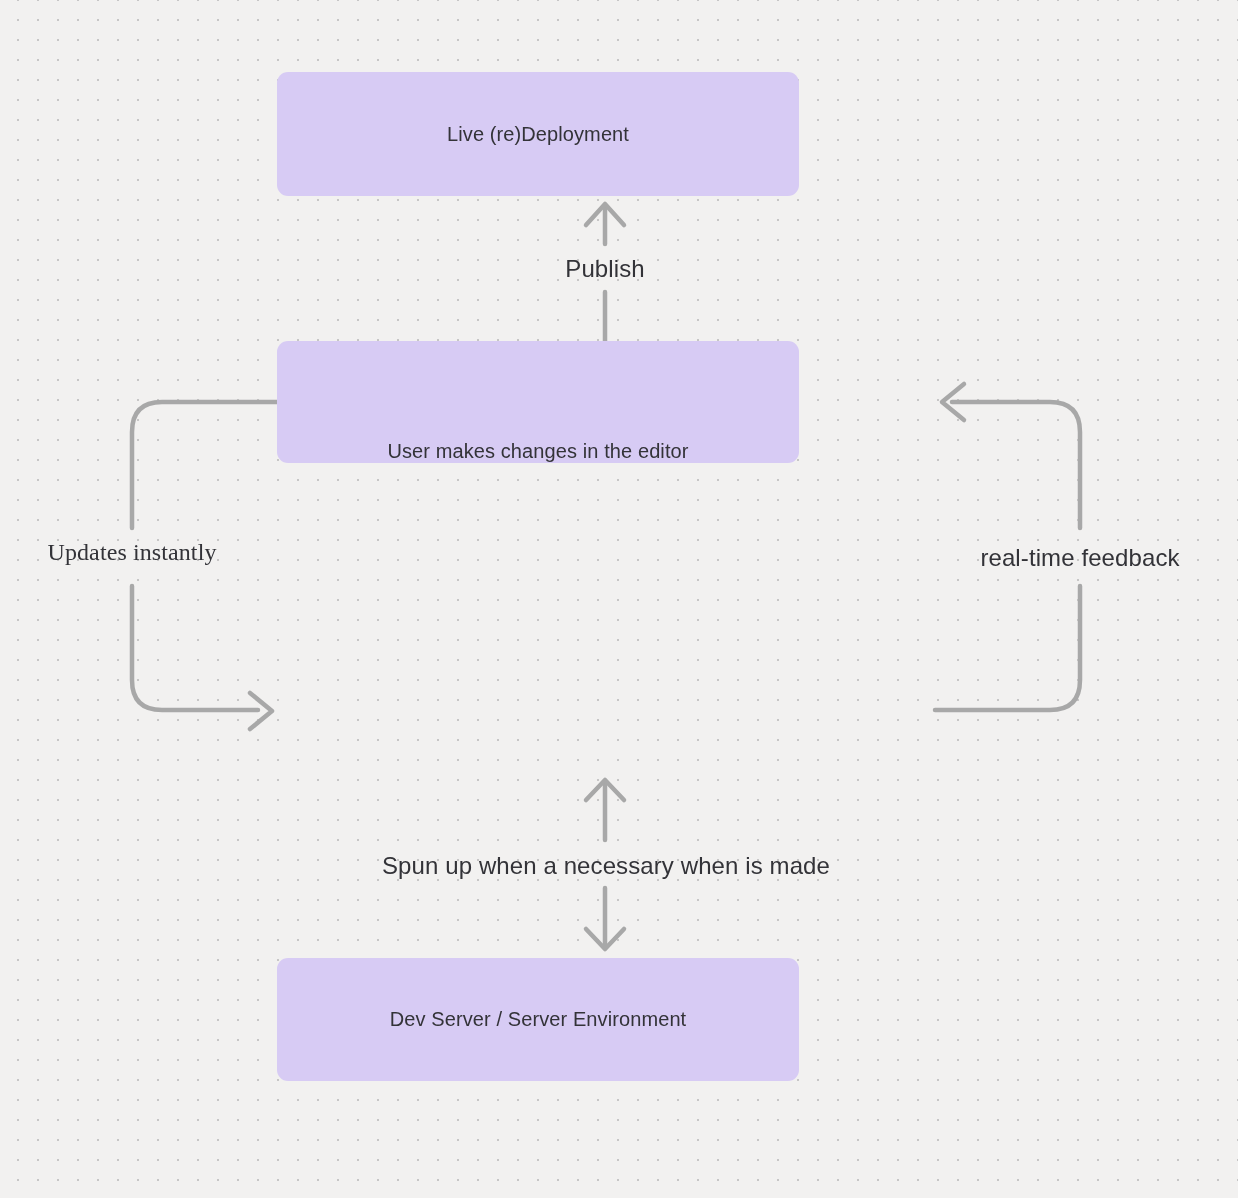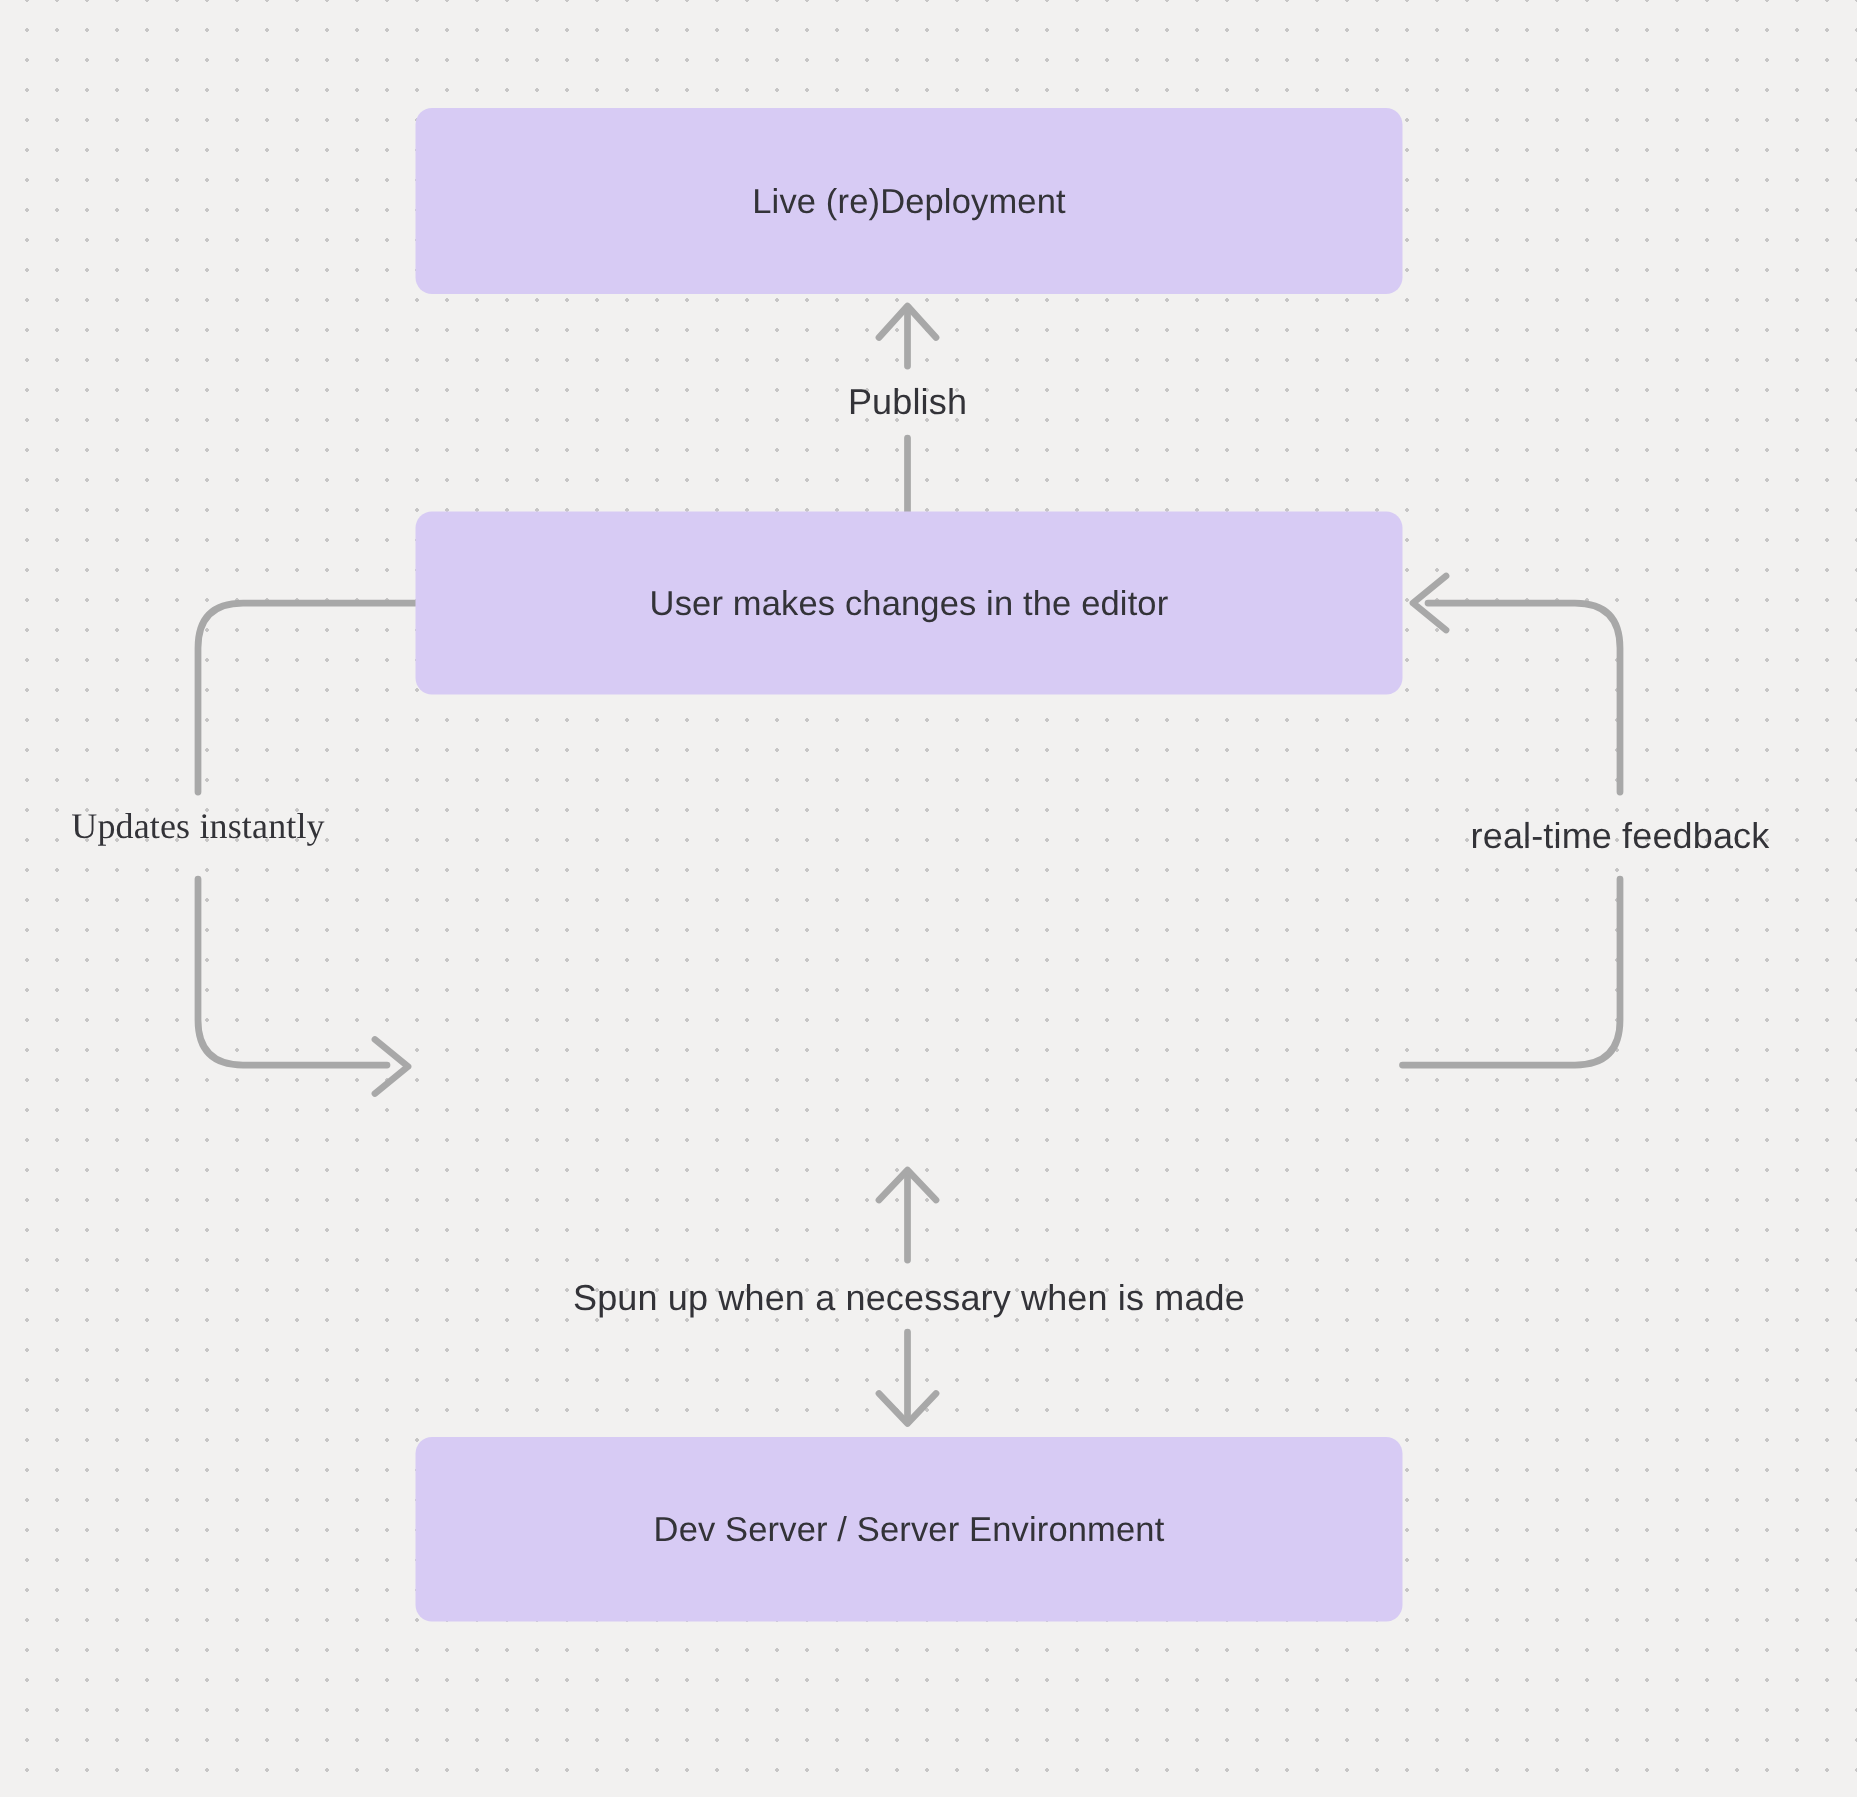--- a/index.html
+++ b/index.html
@@ -32,34 +32,34 @@
     fill: none;
     stroke: #A8A8A8;
     stroke-width: 4.5;
     stroke-linecap: round;
     stroke-linejoin: round;
   }
 
   .node {
     position: absolute;
     left: 277px;
-    width: 658px;
+    width: 522px;
     background: #D7CBF4;
     border-radius: 11px;
     display: flex;
     align-items: center;
     justify-content: center;
     text-align: center;
-    font-size: 23px;
+    font-size: 20px;
     color: #333338;
     letter-spacing: 0.1px;
   }
 
   .node-live     { top: 72px;  height: 124px; }
-  .node-editor   { top: 341px; height: 122px; }
+  .node-editor   { top: 341px; height: 122px; align-items: flex-end; }
   .node-preview  { top: 649px; height: 122px; }
   .node-dev      { top: 958px; height: 123px; }
 
   .edge-label {
     position: absolute;
     transform: translate(-50%, -50%);
     white-space: nowrap;
     font-size: 24px;
     color: #333338;
     letter-spacing: 0.1px;

